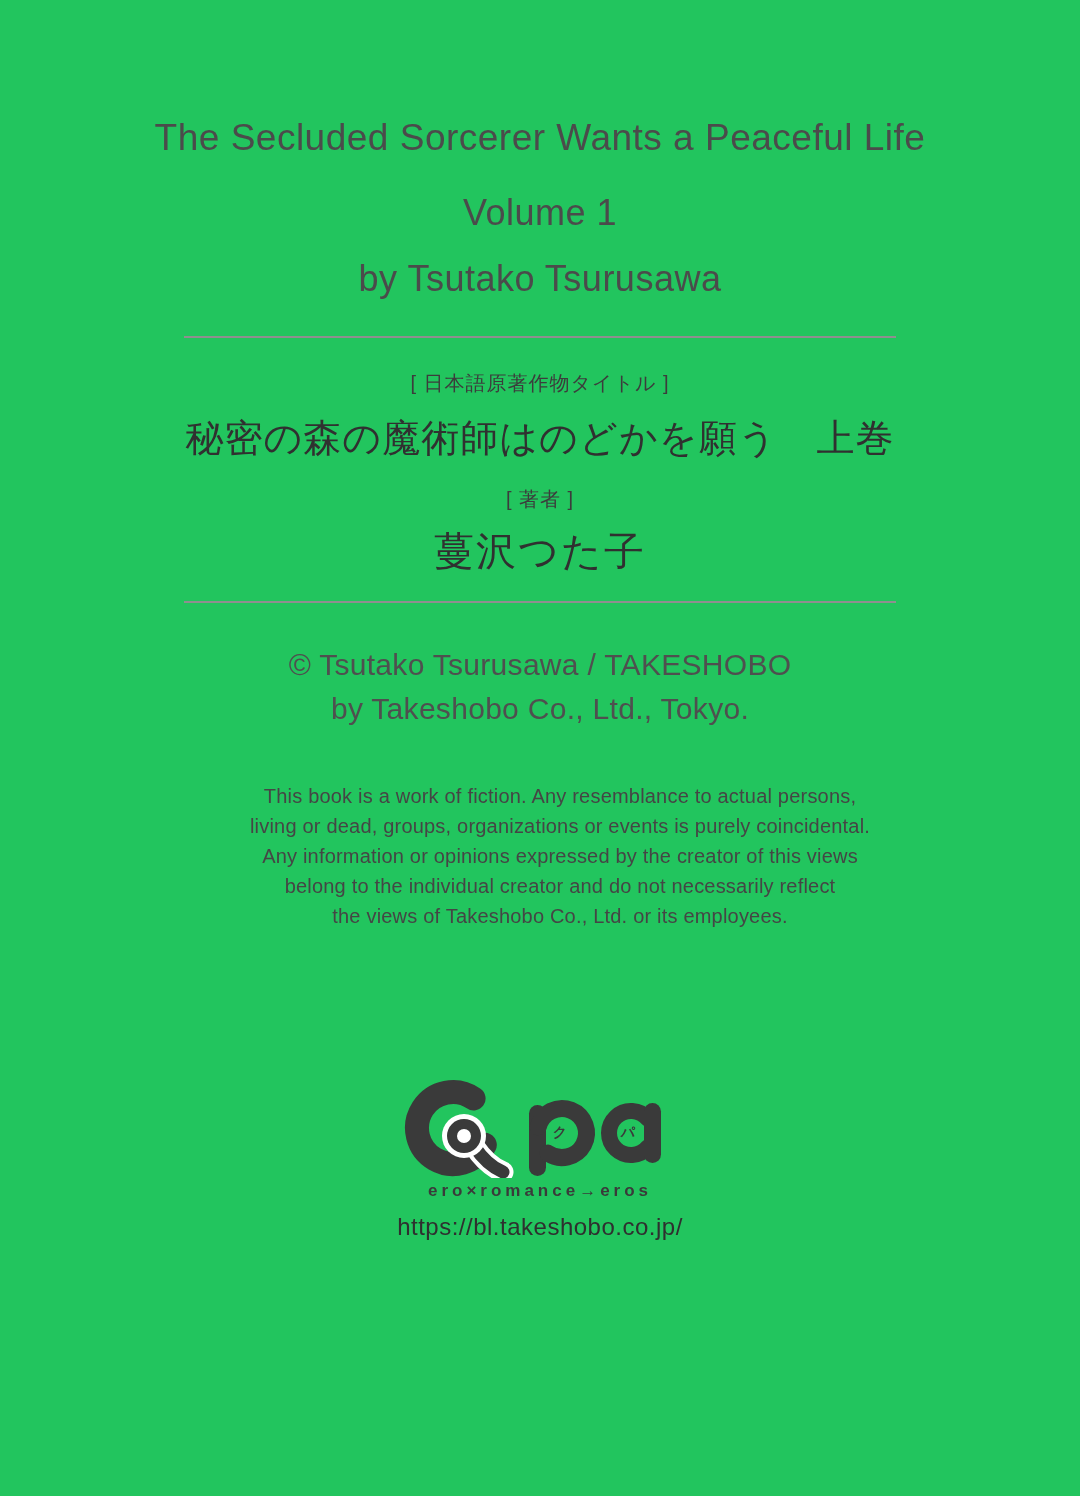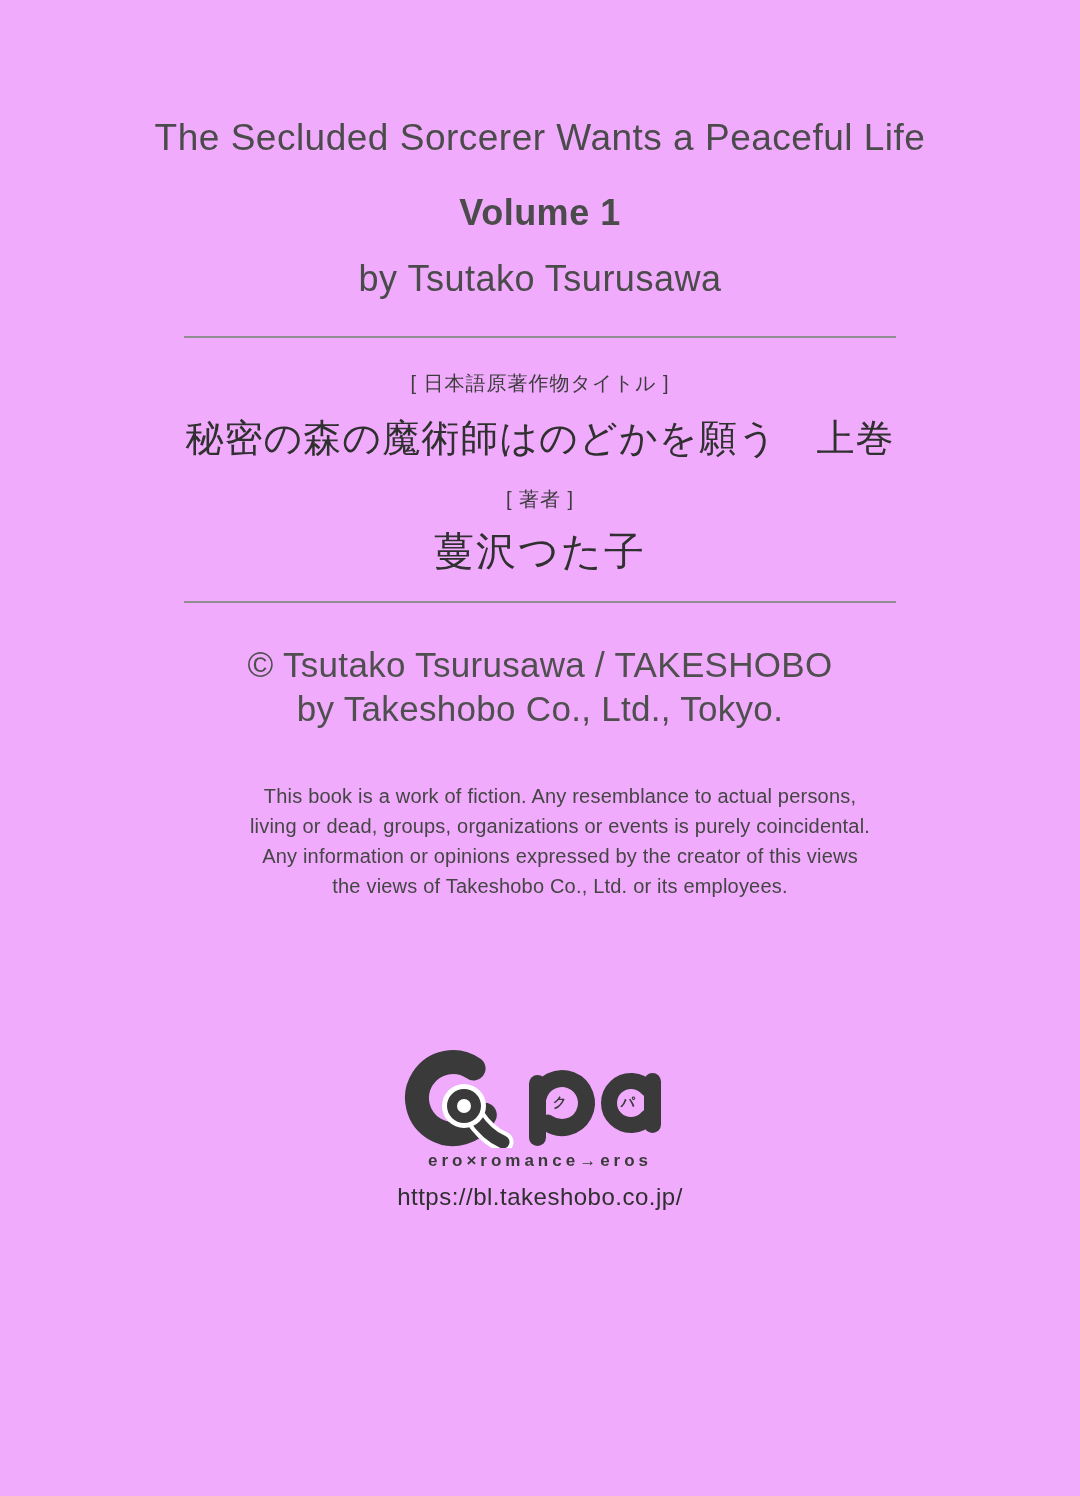--- a/index.html
+++ b/index.html
@@ -8,36 +8,36 @@
     height: 1496px;
     background: #ffffff;
     font-family: "Liberation Sans", "DejaVu Sans", sans-serif;
     overflow: hidden;
   }
   .page {
     width: 1080px;
     height: 1496px;
     padding-top: 118px;
     text-align: center;
-    background: #f0abfc;
+    background: #22c55e;
   }
 
   
   .title-en {
     font-size: 37px;
     line-height: 40px;
     font-weight: 300;
     letter-spacing: 0.5px;
     color: #4b4b4b;
   }
   .volume-en {
     margin-top: 36px;
     font-size: 36px;
     line-height: 38px;
-    font-weight: 700;
+    font-weight: 400;
     letter-spacing: 0.5px;
     color: #4b4b4b;
   }
   .byline-en {
     margin-top: 28px;
     font-size: 36px;
     line-height: 38px;
     font-weight: 300;
     letter-spacing: 0.5px;
     color: #4b4b4b;
@@ -76,21 +76,21 @@
     font-size: 40px;
     line-height: 46px;
     font-weight: 500;
     color: #303030;
     letter-spacing: 2px;
   }
 
   
   .copyright {
     margin-top: 40px;
-    font-size: 35px;
+    font-size: 30px;
     line-height: 44px;
     font-weight: 300;
     color: #4f4f4f;
     letter-spacing: 0.3px;
   }
 
   
   .disclaimer {
     margin-top: 50px;
     font-size: 20px;
@@ -144,20 +144,21 @@
 
   <div class="copyright">
     <div>© Tsutako Tsurusawa / TAKESHOBO</div>
     <div>by Takeshobo Co., Ltd., Tokyo.</div>
   </div>
 
   <div class="disclaimer">
     <div>This book is a work of fiction. Any resemblance to actual persons,</div>
     <div>living or dead, groups, organizations or events is purely coincidental.</div>
     <div>Any information or opinions expressed by the creator of this views</div>
+    <div>belong to the individual creator and do not necessarily reflect</div>
     <div>the views of Takeshobo Co., Ltd. or its employees.</div>
   </div>
 
   <div class="logo-wrap">
     
     <svg width="272" height="102" viewBox="0 0 272 102" role="img" aria-label="Qpa">
 
       <path d="M 69.6 22.5 A 36 36 0 1 0 80.8 68.9" fill="none" stroke="#3a3a3a" stroke-width="24" stroke-linecap="round"></path>
 
       <path d="M 70 70 C 78 82, 87 91, 99 96" fill="none" stroke="#ffffff" stroke-width="21" stroke-linecap="round"></path>

